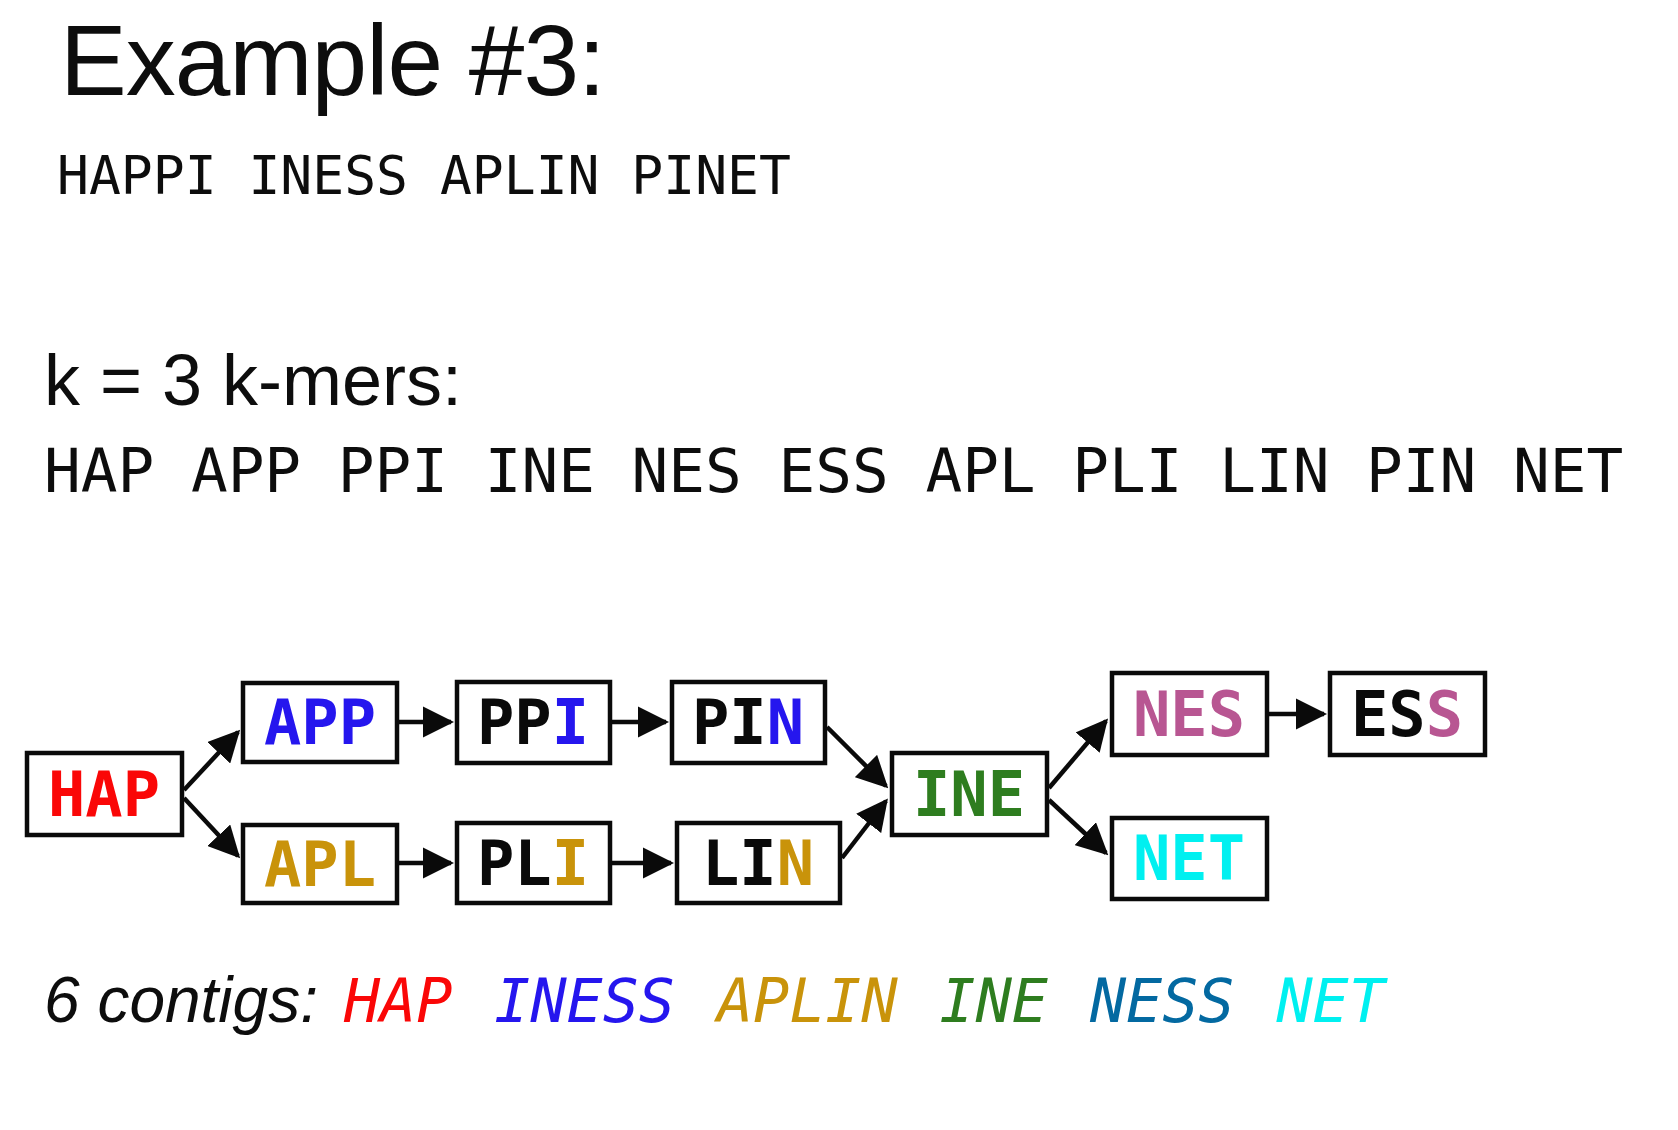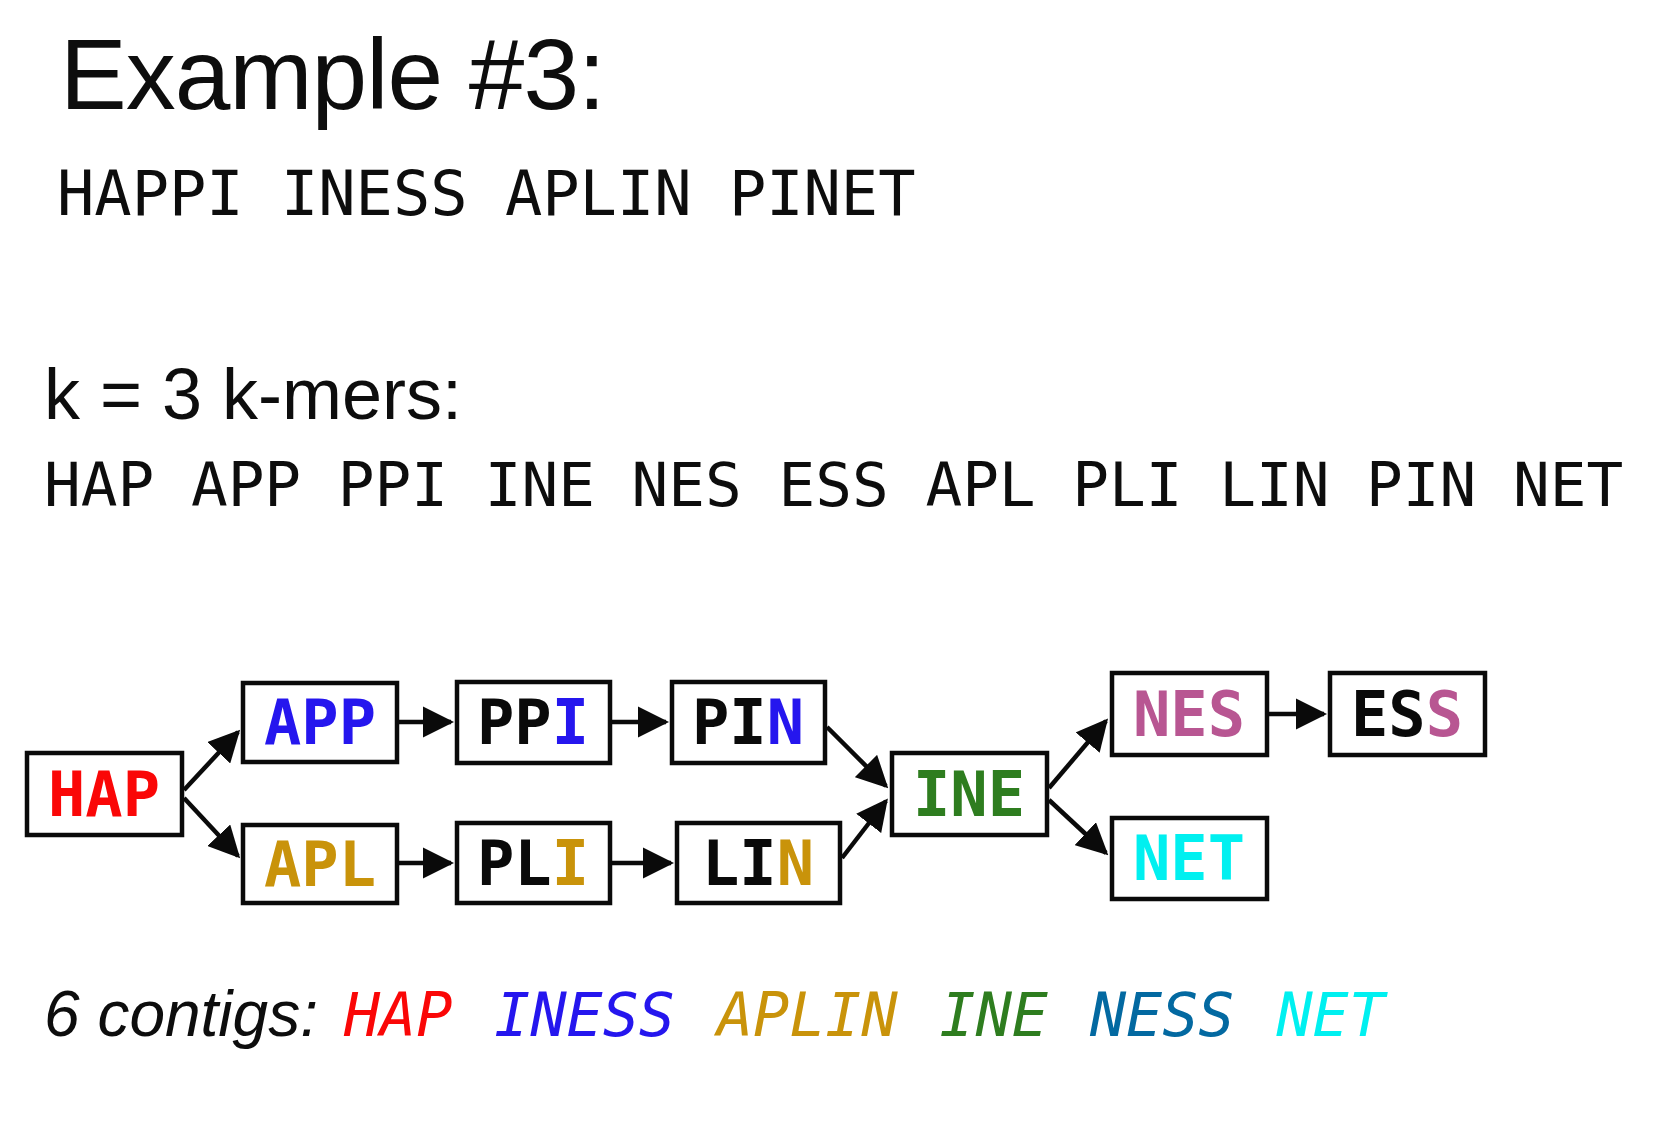--- a/index.html
+++ b/index.html
@@ -1,20 +1,20 @@
 <!DOCTYPE html>
 <html><head>
 <meta charset="utf-8">
 <style>
   html,body{margin:0;padding:0;background:#ffffff;}
   #canvas{position:relative;width:1678px;height:1130px;background:#ffffff;overflow:hidden;
           font-family:"Liberation Sans",sans-serif;color:#0d0d0d;}
-  .abs{position:absolute;white-space:nowrap;line-height:1;margin-top:14px;}
+  .abs{position:absolute;white-space:nowrap;line-height:1;}
   #title{left:60px;top:10px;font-size:100px;letter-spacing:-1px;}
-  #seq-line{left:57px;top:149px;font-size:62px;font-family:"DejaVu Sans Mono",monospace;}
+  #seq-line{left:57px;top:149px;font-size:53px;font-family:"DejaVu Sans Mono",monospace;}
   #kmers-label{left:44px;top:344px;font-size:72px;}
   #kmers-line{left:44px;top:440px;font-size:61px;font-family:"DejaVu Sans Mono",monospace;}
   #graph-svg{position:absolute;left:0;top:0;}
   #contigs{left:44px;top:968px;display:flex;align-items:baseline;font-style:italic;}
   #contigs .label{font-size:64px;margin-right:26px;}
   #contigs .word{font-size:60px;font-family:"DejaVu Sans Mono",monospace;margin-right:42px;}
   .node-rect{fill:#ffffff;stroke:#0a0a0a;stroke-width:4.5;}
   .edge{stroke:#0a0a0a;stroke-width:4.5;fill:none;}
   .node-label{font-family:"DejaVu Sans Mono",monospace;font-size:62px;font-weight:bold;text-anchor:middle;}
 </style>

